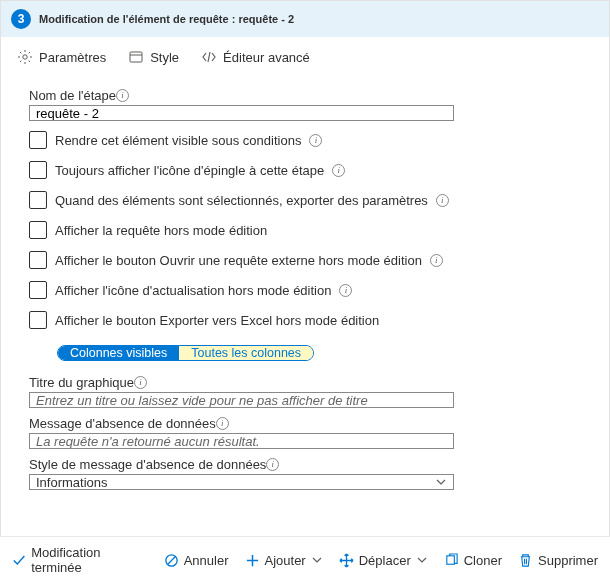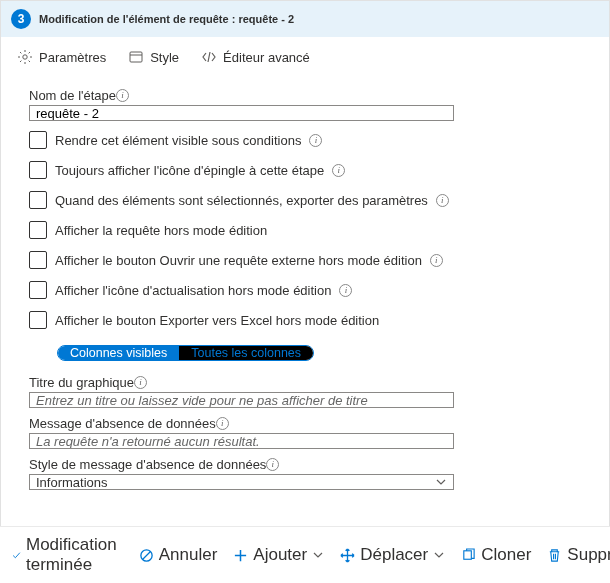--- a/index.html
+++ b/index.html
@@ -135,39 +135,39 @@
     display: flex;
     align-items: center;
     cursor: pointer;
   }
   .toggle-opt.selected {
     background: #0078d4;
     color: #fff;
   }
   .toggle-opt.unselected {
     color: #0078d4;
-    background: #000000;
+    background: #fef9c3;
   }
   .select {
     display: flex;
     align-items: center;
     justify-content: space-between;
     cursor: pointer;
     padding-right: 6px;
   }
   .chevron {
     width: 12px; height: 12px;
   }
   .footer {
     border-top: 1px solid #eaeaea;
     display: flex;
     align-items: center;
     padding: 8px 12px;
     gap: 16px;
-    font-size: 17px;
+    font-size: 13px;
     position: absolute;
     bottom: 0;
     left: 0; right: 0;
     background: #fff;
   }
   .footer-btn {
     display: flex;
     align-items: center;
     gap: 5px;
     cursor: pointer;

